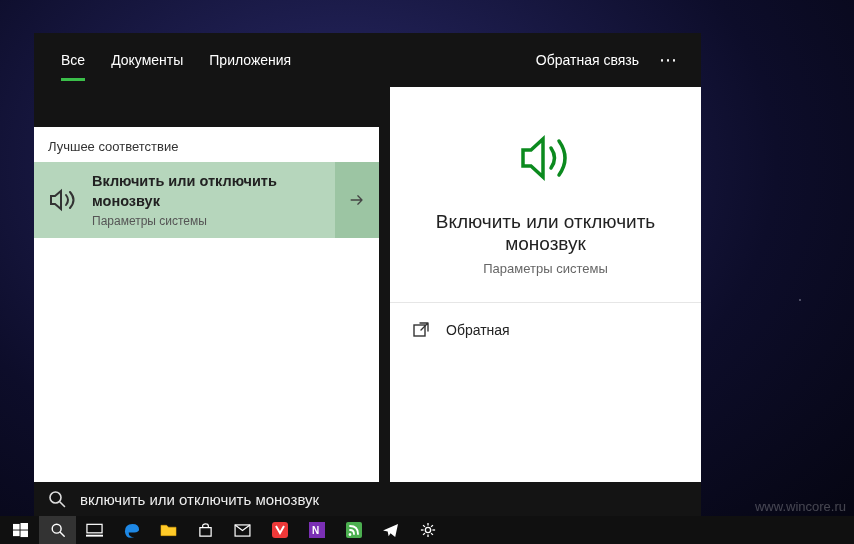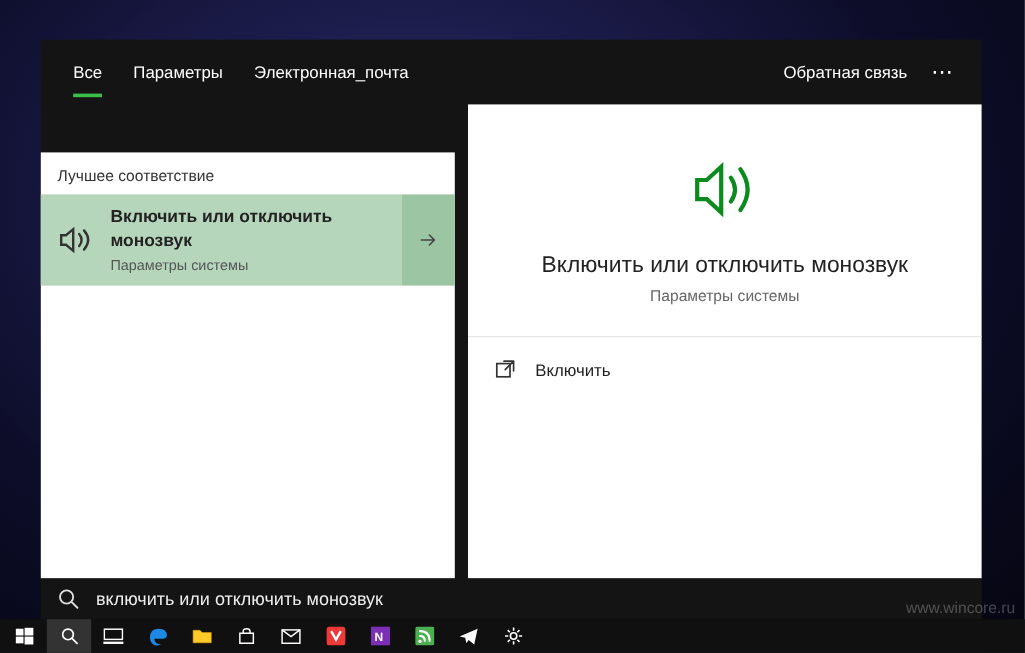--- a/index.html
+++ b/index.html
@@ -1,18 +1,18 @@
 <!DOCTYPE html>
 <html><head>
 <meta charset="utf-8">
 <style>
   * { margin: 0; padding: 0; box-sizing: border-box; font-family: 'Segoe UI', Arial, sans-serif; }
   body { width: 854px; height: 544px; background: radial-gradient(ellipse at 40% 30%, #2a2a6a 0%, #0d0d2a 60%, #050510 100%); overflow: hidden; position: relative; }
   body::before { content:''; position:absolute; inset:0; background-image: radial-gradient(1px 1px at 120px 50px, #fff, transparent), radial-gradient(1px 1px at 700px 90px, #ccf, transparent), radial-gradient(1px 1px at 55px 400px, #fff, transparent), radial-gradient(1px 1px at 800px 300px, #eef, transparent); }
-  .panel { position: absolute; left: 34px; top: 33px; width: 784px; height: 483px; background: #141414; }
+  .panel { position: absolute; left: 34px; top: 33px; width: 667px; height: 483px; background: #141414; }
   .tabs { display: flex; align-items: center; height: 54px; padding: 0 14px; gap: 0; }
   .tab { color: #fff; font-size: 14px; padding: 0 13px; height: 54px; display: flex; align-items: center; cursor: pointer; position: relative; }
   .tab.active::after { content:''; position:absolute; left:13px; right:13px; bottom:6px; height:3px; background:#3bbf4a; }
   .tab .chev { margin-left:4px; font-size:10px; }
   .spacer { flex:1; }
   .feedback { color:#fff; font-size:14px; padding:0 12px; cursor:pointer; }
   .more-dots { color:#fff; font-size:18px; padding:0 8px; cursor:pointer; letter-spacing:2px; }
   .content { display:flex; height: 395px; }
   .left { width: 345px; background:#fff; display:flex; flex-direction:column;margin-top:40px; }
   .section-label { font-size:13px; color:#333; padding:12px 14px 8px; }
@@ -43,24 +43,24 @@
 </head>
 <body>
 
 <div class="panel">
 
   <div class="tabs">
     <div class="tab active">
         <span>Все</span>
       </div>
     <div class="tab">
-        <span>Параметры</span>
+        <span>Документы</span>
       </div>
     <div class="tab">
-        <span>Электронная_почта</span>
+        <span>Приложения</span>
       </div>
     <div class="spacer"></div>
     <div class="feedback">Обратная связь</div>
     <div class="more-dots">⋯</div>
   </div>
 
   <div class="content">
     <div class="left">
       <div class="section-label">Лучшее соответствие</div>
       <div class="result-row">
@@ -104,21 +104,21 @@
       <div class="actions">
         <div class="action">
           <span class="action-icon">
             <svg viewBox="0 0 18 18" width="18" height="18">
                 <g fill="none" stroke="#333" stroke-width="1.4">
                   <rect x="2" y="4" width="11" height="11"></rect>
                   <path d="M8 2 h8 M16 2 v8 M16 2 l-7 7" stroke-linecap="round"></path>
                 </g>
               </svg>
           </span>
-          <span>Включить</span>
+          <span>Обратная</span>
         </div>
       </div>
     </div>
   </div>
 
   <div class="search-row">
     <span class="search-glass">
       <svg viewBox="0 0 18 18" width="18" height="18">
           <circle cx="7.5" cy="7.5" r="5.5" fill="none" stroke="#ddd" stroke-width="1.6"></circle>
           <line x1="12" y1="12" x2="16.5" y2="16.5" stroke="#ddd" stroke-width="1.6" stroke-linecap="round"></line>

